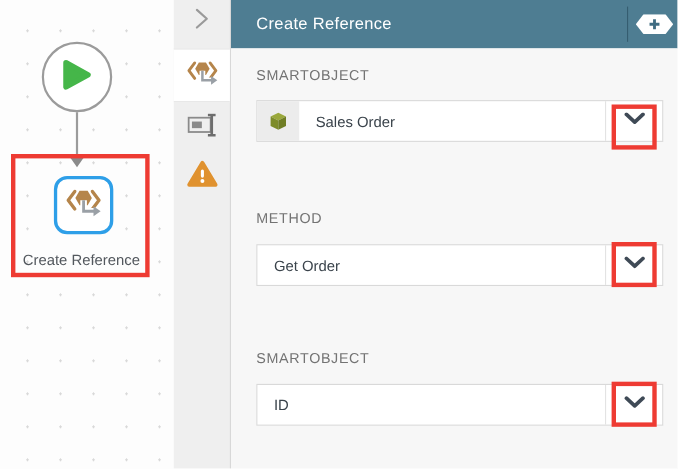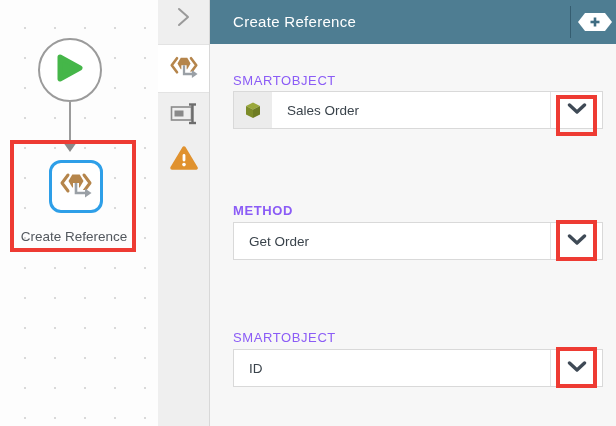--- a/index.html
+++ b/index.html
@@ -30,22 +30,22 @@
   .tab.active{top:44px;height:47px;background:#fff;border-top:1px solid #e3e3e3;border-bottom:1px solid #e3e3e3;}
   .tab.t2{top:97px;height:38px;}
   .tab.t3{top:140px;height:40px;}
 
   
   .panel-header{position:absolute;left:210px;top:0;width:406px;height:44px;background:#4e7d92;}
   .panel-title{position:absolute;left:23px;top:0;line-height:44px;font-size:15px;color:#ffffff;letter-spacing:.3px;}
   .header-divider{position:absolute;left:360px;top:6px;width:1px;height:32px;background:rgba(10,35,48,.35);}
   .add-btn{position:absolute;left:368px;top:13px;width:34px;height:18px;cursor:pointer;}
   .panel-body{position:absolute;left:210px;top:44px;width:406px;height:382px;background:#f7f7f7;}
-  .field-label{position:absolute;left:23px;font-size:13px;color:#8b5cf6;letter-spacing:.6px;margin-top:12px;}
-  .lbl1{top:17px;} .lbl2{top:147px;font-weight:bold;} .lbl3{top:274px;}
+  .field-label{position:absolute;left:23px;font-size:13px;color:#737373;letter-spacing:.6px;}
+  .lbl1{top:17px;} .lbl2{top:147px;} .lbl3{top:274px;}
   .dd{position:absolute;left:23px;width:368px;height:36px;background:#fff;border:1px solid #d9d9d9;
     display:flex;align-items:stretch;cursor:pointer;}
   .dd1{top:47px;} .dd2{top:178px;} .dd3{top:305px;justify-content:center;}
   .dd-icon-cell{width:38px;background:#ececec;display:flex;align-items:center;justify-content:center;}
   .dd-text{flex:1;display:flex;align-items:center;padding-left:15px;font-size:13.5px;color:#3a434b;}
   .dd-chev{width:51px;border-left:1px solid #e3e3e3;display:flex;align-items:center;justify-content:center;}
   .red-box{position:absolute;width:33px;height:33px;border:4px solid #ee3b33;pointer-events:none;}
   .rb1{left:346px;top:51px;} .rb2{left:346px;top:176px;} .rb3{left:346px;top:303px;}
 </style>
 </head>

